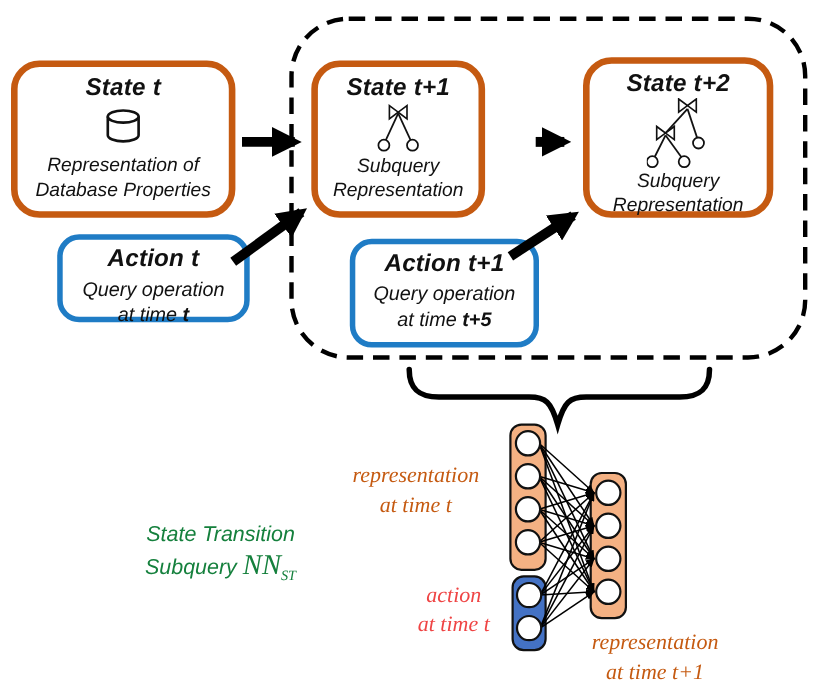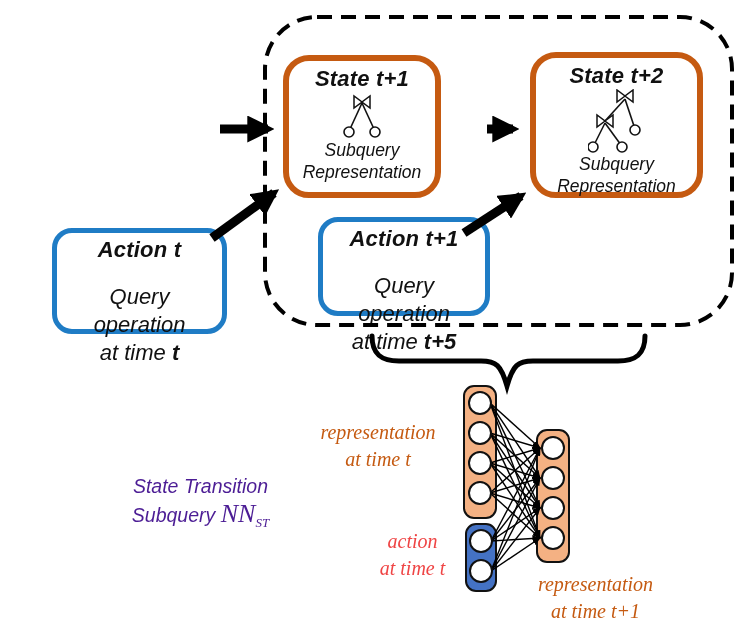--- a/index.html
+++ b/index.html
@@ -4,47 +4,60 @@
 <style>
   html,body{margin:0;padding:0;background:#fff;}
   #canvas{position:relative;width:746px;height:633px;background:#fff;overflow:hidden;
           font-family:"Liberation Sans",sans-serif;}
   .box{position:absolute;background:#fff;box-sizing:border-box;display:flex;flex-direction:column;
        align-items:center;justify-content:space-between;z-index:2;}
   .state-box{border:6px solid #C55A11;border-radius:26px;padding:5px 6px 9px;}
   .action-box{border:5px solid #1F7CC5;border-radius:20px;padding:4px 6px 8px;justify-content:flex-start;}
   .box-title{font-style:italic;font-weight:bold;font-size:22px;color:#111;letter-spacing:.2px;}
   .box-text{font-style:italic;font-size:17.5px;color:#111;text-align:center;line-height:1.28;}
-  .action-box .box-text{font-size:22px;margin-top:20px;}
+  .action-box .box-text{font-size:18px;margin-top:4px;}
   .bold-t{font-weight:bold;}
   #box-state-t{left:10px;top:55px;width:204px;height:143px;}
-  #box-action-t{left:52px;top:228px;width:175px;height:106px;}
+  #box-action-t{left:52px;top:213px;width:175px;height:80px;}
   #box-state-t1{left:283px;top:55px;width:158px;height:143px;}
   #box-action-t1{left:318px;top:217px;width:172px;height:99px;align-items:center;}
   #box-state-t2{left:530px;top:52px;width:173px;height:146px;}
   .icon-wrap{display:flex;align-items:center;justify-content:center;flex:0 0 auto;}
   #overlay{position:absolute;left:0;top:0;z-index:3;pointer-events:none;}
   .nn-label{position:absolute;z-index:2;text-align:center;
             font-family:"Liberation Serif",serif;font-style:italic;font-size:20px;line-height:27px;}
   .nn-label.orange{color:#C55A11;}
   .nn-label.blue{color:#ef4444;}
   #label-repr-t{left:303px;top:419px;width:150px;}
   #label-action-t{left:340px;top:528px;width:145px;}
   #label-repr-t1{left:508px;top:571px;width:175px;}
   #label-func{left:118px;top:473px;width:165px;text-align:center;z-index:2;position:absolute;
-              font-style:italic;font-size:19.5px;line-height:27px;color:#4c1d95;
+              font-style:italic;font-size:19.5px;line-height:27px;color:#15803d;
               font-family:"Liberation Sans",sans-serif;}
   #label-func .nn-sym{font-family:"Liberation Serif",serif;font-size:26px;}
   #label-func sub{font-size:13px;font-family:Liberation Serif, serif;text-align:center;}
 </style>
 </head>
 <body>
 
 <div id="canvas">
 
+  <div class="box state-box" id="box-state-t">
+    <div class="box-title">State t</div>
+    <div class="icon-wrap">
+      <svg width="38" height="33" viewBox="0 0 38 33">
+        <path d="M5,7 v17 a14,5.5 0 0 0 28 0 v-17" fill="#fff" stroke="#111" stroke-width="2.4"></path>
+        <ellipse cx="19" cy="7" rx="14" ry="5.5" fill="#fff" stroke="#111" stroke-width="2.4"></ellipse>
+      </svg>
+    </div>
+    <div class="box-text">
+      <div>Representation of</div>
+      <div>Database Properties</div>
+    </div>
+  </div>
 
   <div class="box action-box" id="box-action-t">
     <div class="box-title">Action t</div>
     <div class="box-text">
       <div>Query operation</div>
       <div><span>at time </span><span class="bold-t">t</span></div>
     </div>
   </div>
 
   <div class="box state-box" id="box-state-t1">

